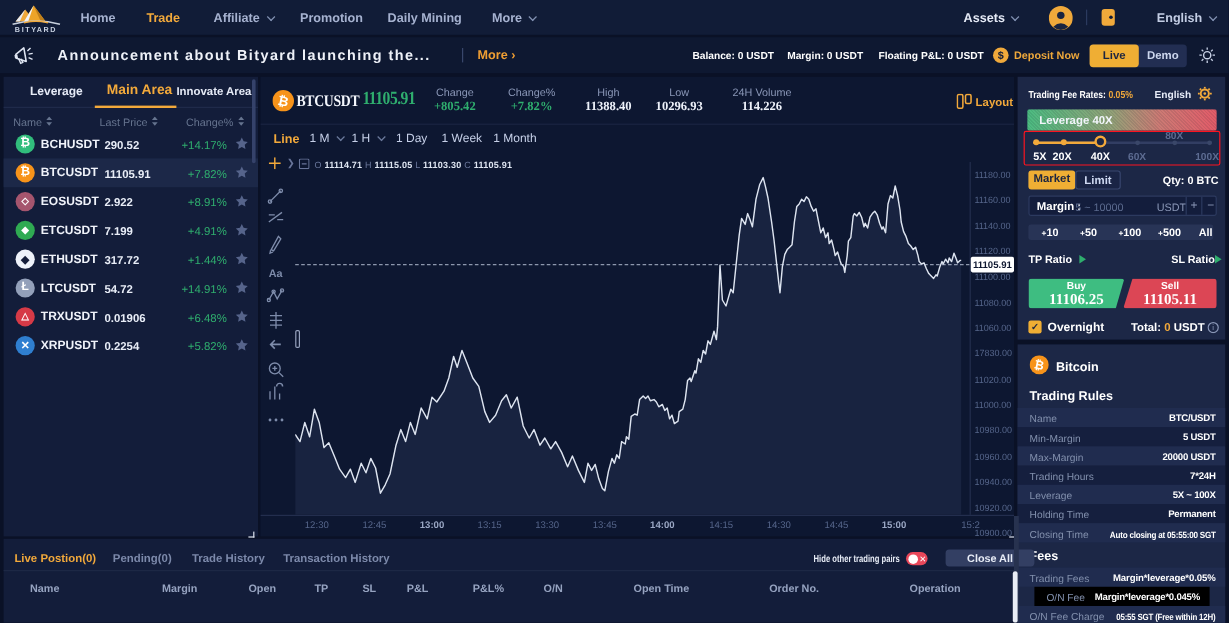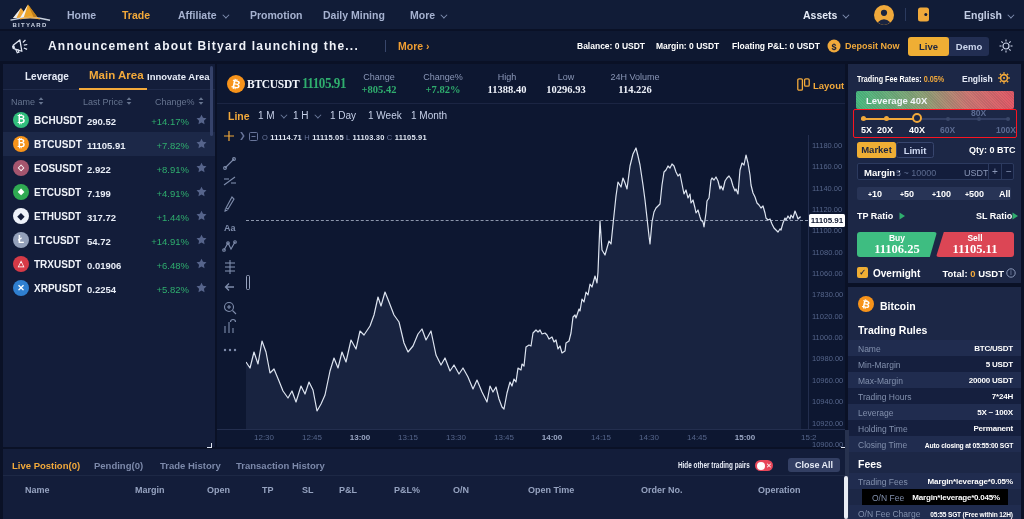--- a/index.html
+++ b/index.html
@@ -471,21 +471,21 @@
   <span class="btab" style="left:9px;color:#f2a93b">Live Postion(0)</span>
   <div class="abs" style="left:0;top:26px;width:842px;height:1px;background:#1d2845"></div>
   <span class="btab" style="left:91px">Pending(0)</span>
   <span class="btab" style="left:157px">Trade History</span>
   <span class="btab" style="left:233px">Transaction History</span>
   <span class="abs b" style="right:95px;top:11px;font-size:8.5px;color:#e8edf7;white-space:nowrap;transform:scaleX(0.75);transform-origin:100% 0">Hide other trading pairs</span>
   <div class="abs" style="left:752px;top:11px;width:18px;height:11px;border-radius:6px;background:#e8475a">
     <div class="abs" style="left:1.5px;top:1.5px;width:8px;height:8px;border-radius:50%;background:#fff"></div>
     <span class="abs" style="left:11px;top:1.5px;font-size:7px;color:#fff">✕</span>
   </div>
-  <div class="abs b" style="left:785px;top:9px;width:52px;height:14px;background:#333f63;border-radius:3px;font-size:9px;color:#e8edf7;text-align:center;line-height:14px">Close All</div>
+  <div class="abs b" style="left:785px;top:9px;width:74px;height:14px;background:#333f63;border-radius:3px;font-size:9px;color:#e8edf7;text-align:center;line-height:14px">Close All</div>
   <span class="th" style="left:22px">Name</span>
   <span class="th" style="left:132px">Margin</span>
   <span class="th" style="left:204px">Open</span>
   <span class="th" style="left:259px">TP</span>
   <span class="th" style="left:299px">SL</span>
   <span class="th" style="left:336px">P&amp;L</span>
   <span class="th" style="left:391px">P&amp;L%</span>
   <span class="th" style="left:450px">O/N</span>
   <span class="th" style="left:525px">Open Time</span>
   <span class="th" style="left:638px">Order No.</span>

